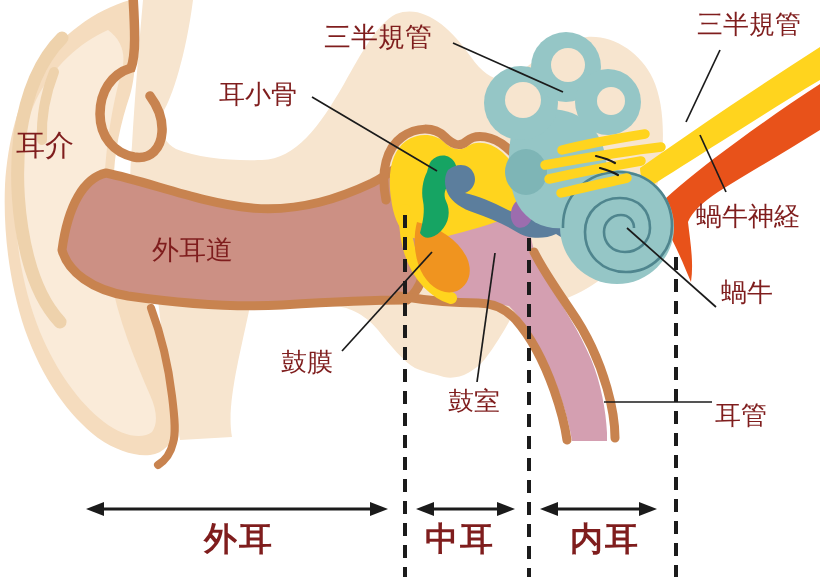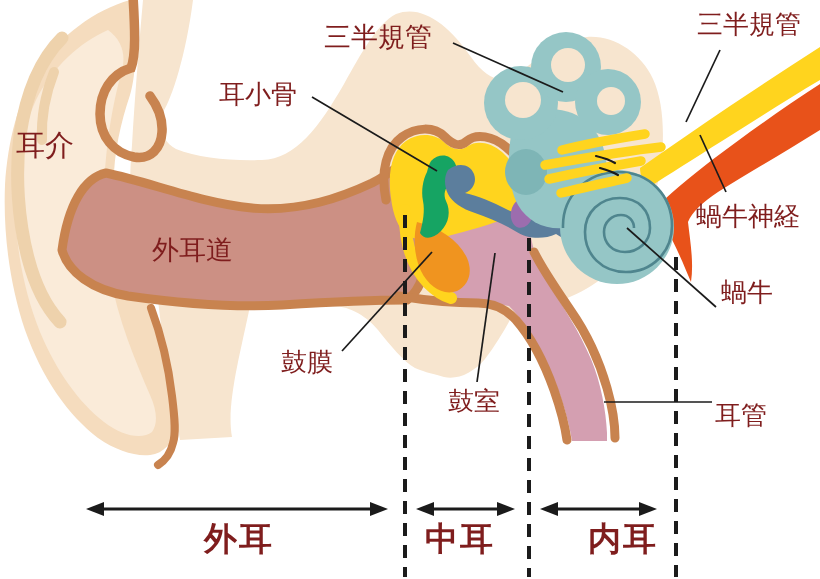--- a/index.html
+++ b/index.html
@@ -22,21 +22,21 @@
   #lab-ossicles     {left:219px; top:81px;}
   #lab-semicircular {left:324px; top:23px;}
   #lab-vestibular   {left:697px; top:11px;}
   #lab-cochlear-n   {left:696px; top:203px;}
   #lab-cochlea      {left:721px; top:279px;}
   #lab-eardrum      {left:281px; top:349px;}
   #lab-tympanic     {left:436px; top:388px;margin-left:12px;}
   #lab-tube         {left:715px; top:402px;}
   #lab-outer-ear    {left:204px; top:522px;}
   #lab-middle-ear   {left:425px; top:522px;}
-  #lab-inner-ear    {left:588px; top:522px;}
+  #lab-inner-ear    {left:570px; top:522px;}
 </style>
 </head>
 <body>
 
 <div id="stage">
 
   <svg id="art" viewBox="0 0 820 579" xmlns="http://www.w3.org/2000/svg">
 
     <path d="M143,0 L193,0
          C186,55 172,98 163,112

